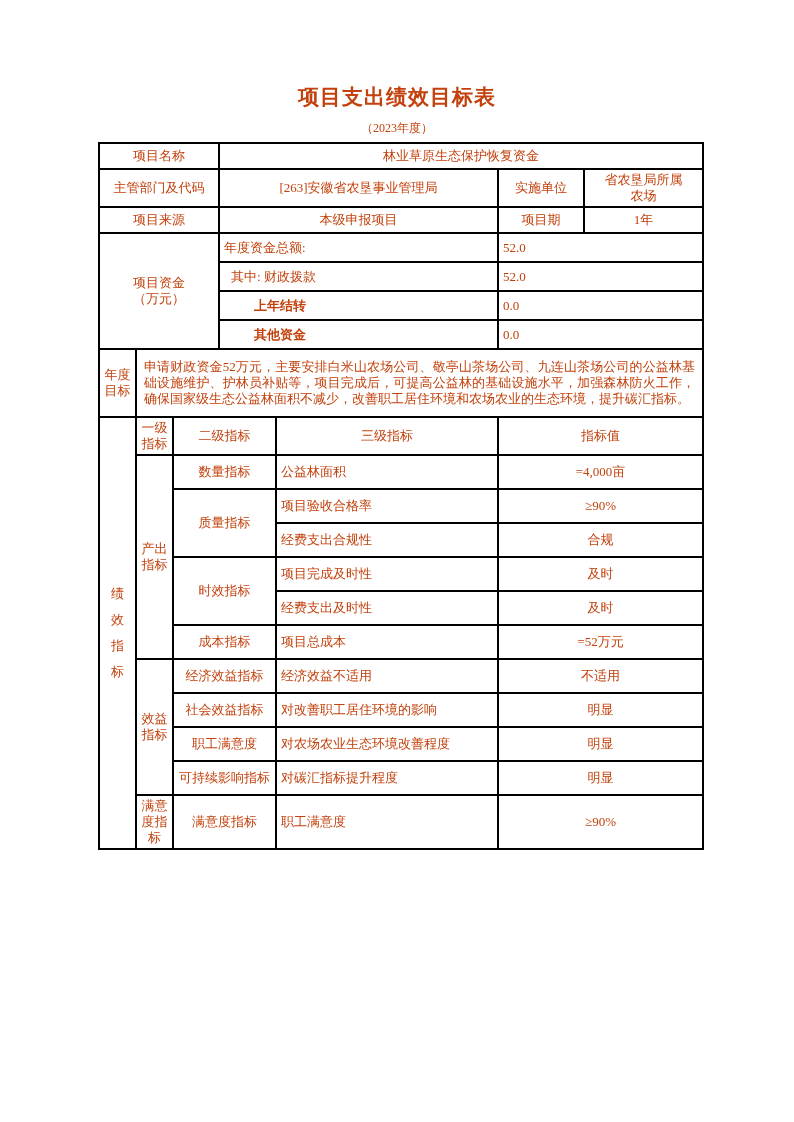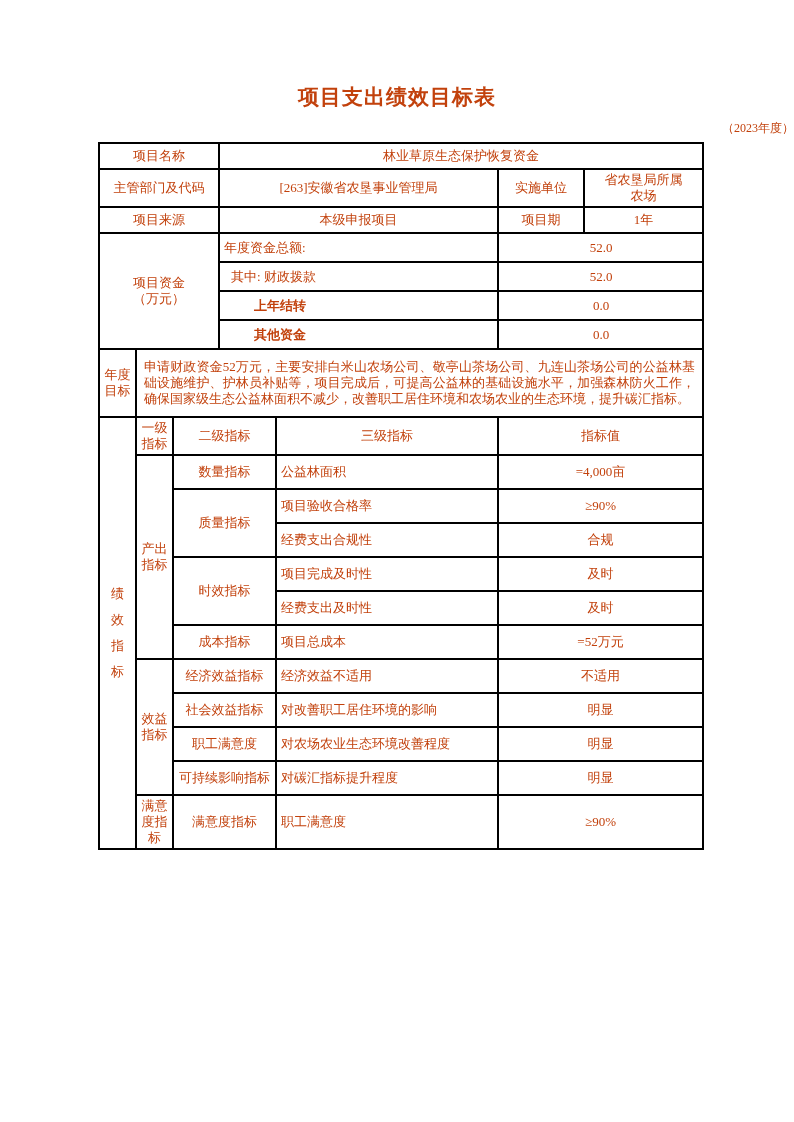--- a/index.html
+++ b/index.html
@@ -16,41 +16,41 @@
   .doc-title {
     margin-top: 84px;
     text-align: center;
     font-size: 21px;
     font-weight: bold;
     letter-spacing: 1px;
     line-height: 26px;
   }
   .doc-subtitle {
     margin-top: 11px;
-    text-align: right;
+    text-align: center;
     font-size: 12px;
     line-height: 15px;
   }
   table.main {
     margin: 6px 0 0 98px;
     width: 604px;
     border-collapse: collapse;
     table-layout: fixed;
   }
   table.main td {
     border: 2px solid #000000;
     font-size: 13px;
     line-height: 16px;
     padding: 2px 4px;
     vertical-align: middle;
     overflow: hidden;
   }
   .c { text-align: center; }
   .l { text-align: left; }
-  .r { text-align: center; padding-right: 3px !important; }
+  .r { text-align: left; padding-right: 3px !important; }
   .ind1 { padding-left: 11px !important; }
   .ind2 { padding-left: 34px !important; font-weight: bold; }
   .goal-text {
     font-size: 12.5px;
     line-height: 20px;
     text-align: justify;
     padding: 4px 7px !important;
     vertical-align: middle;
   }
   .vert {

